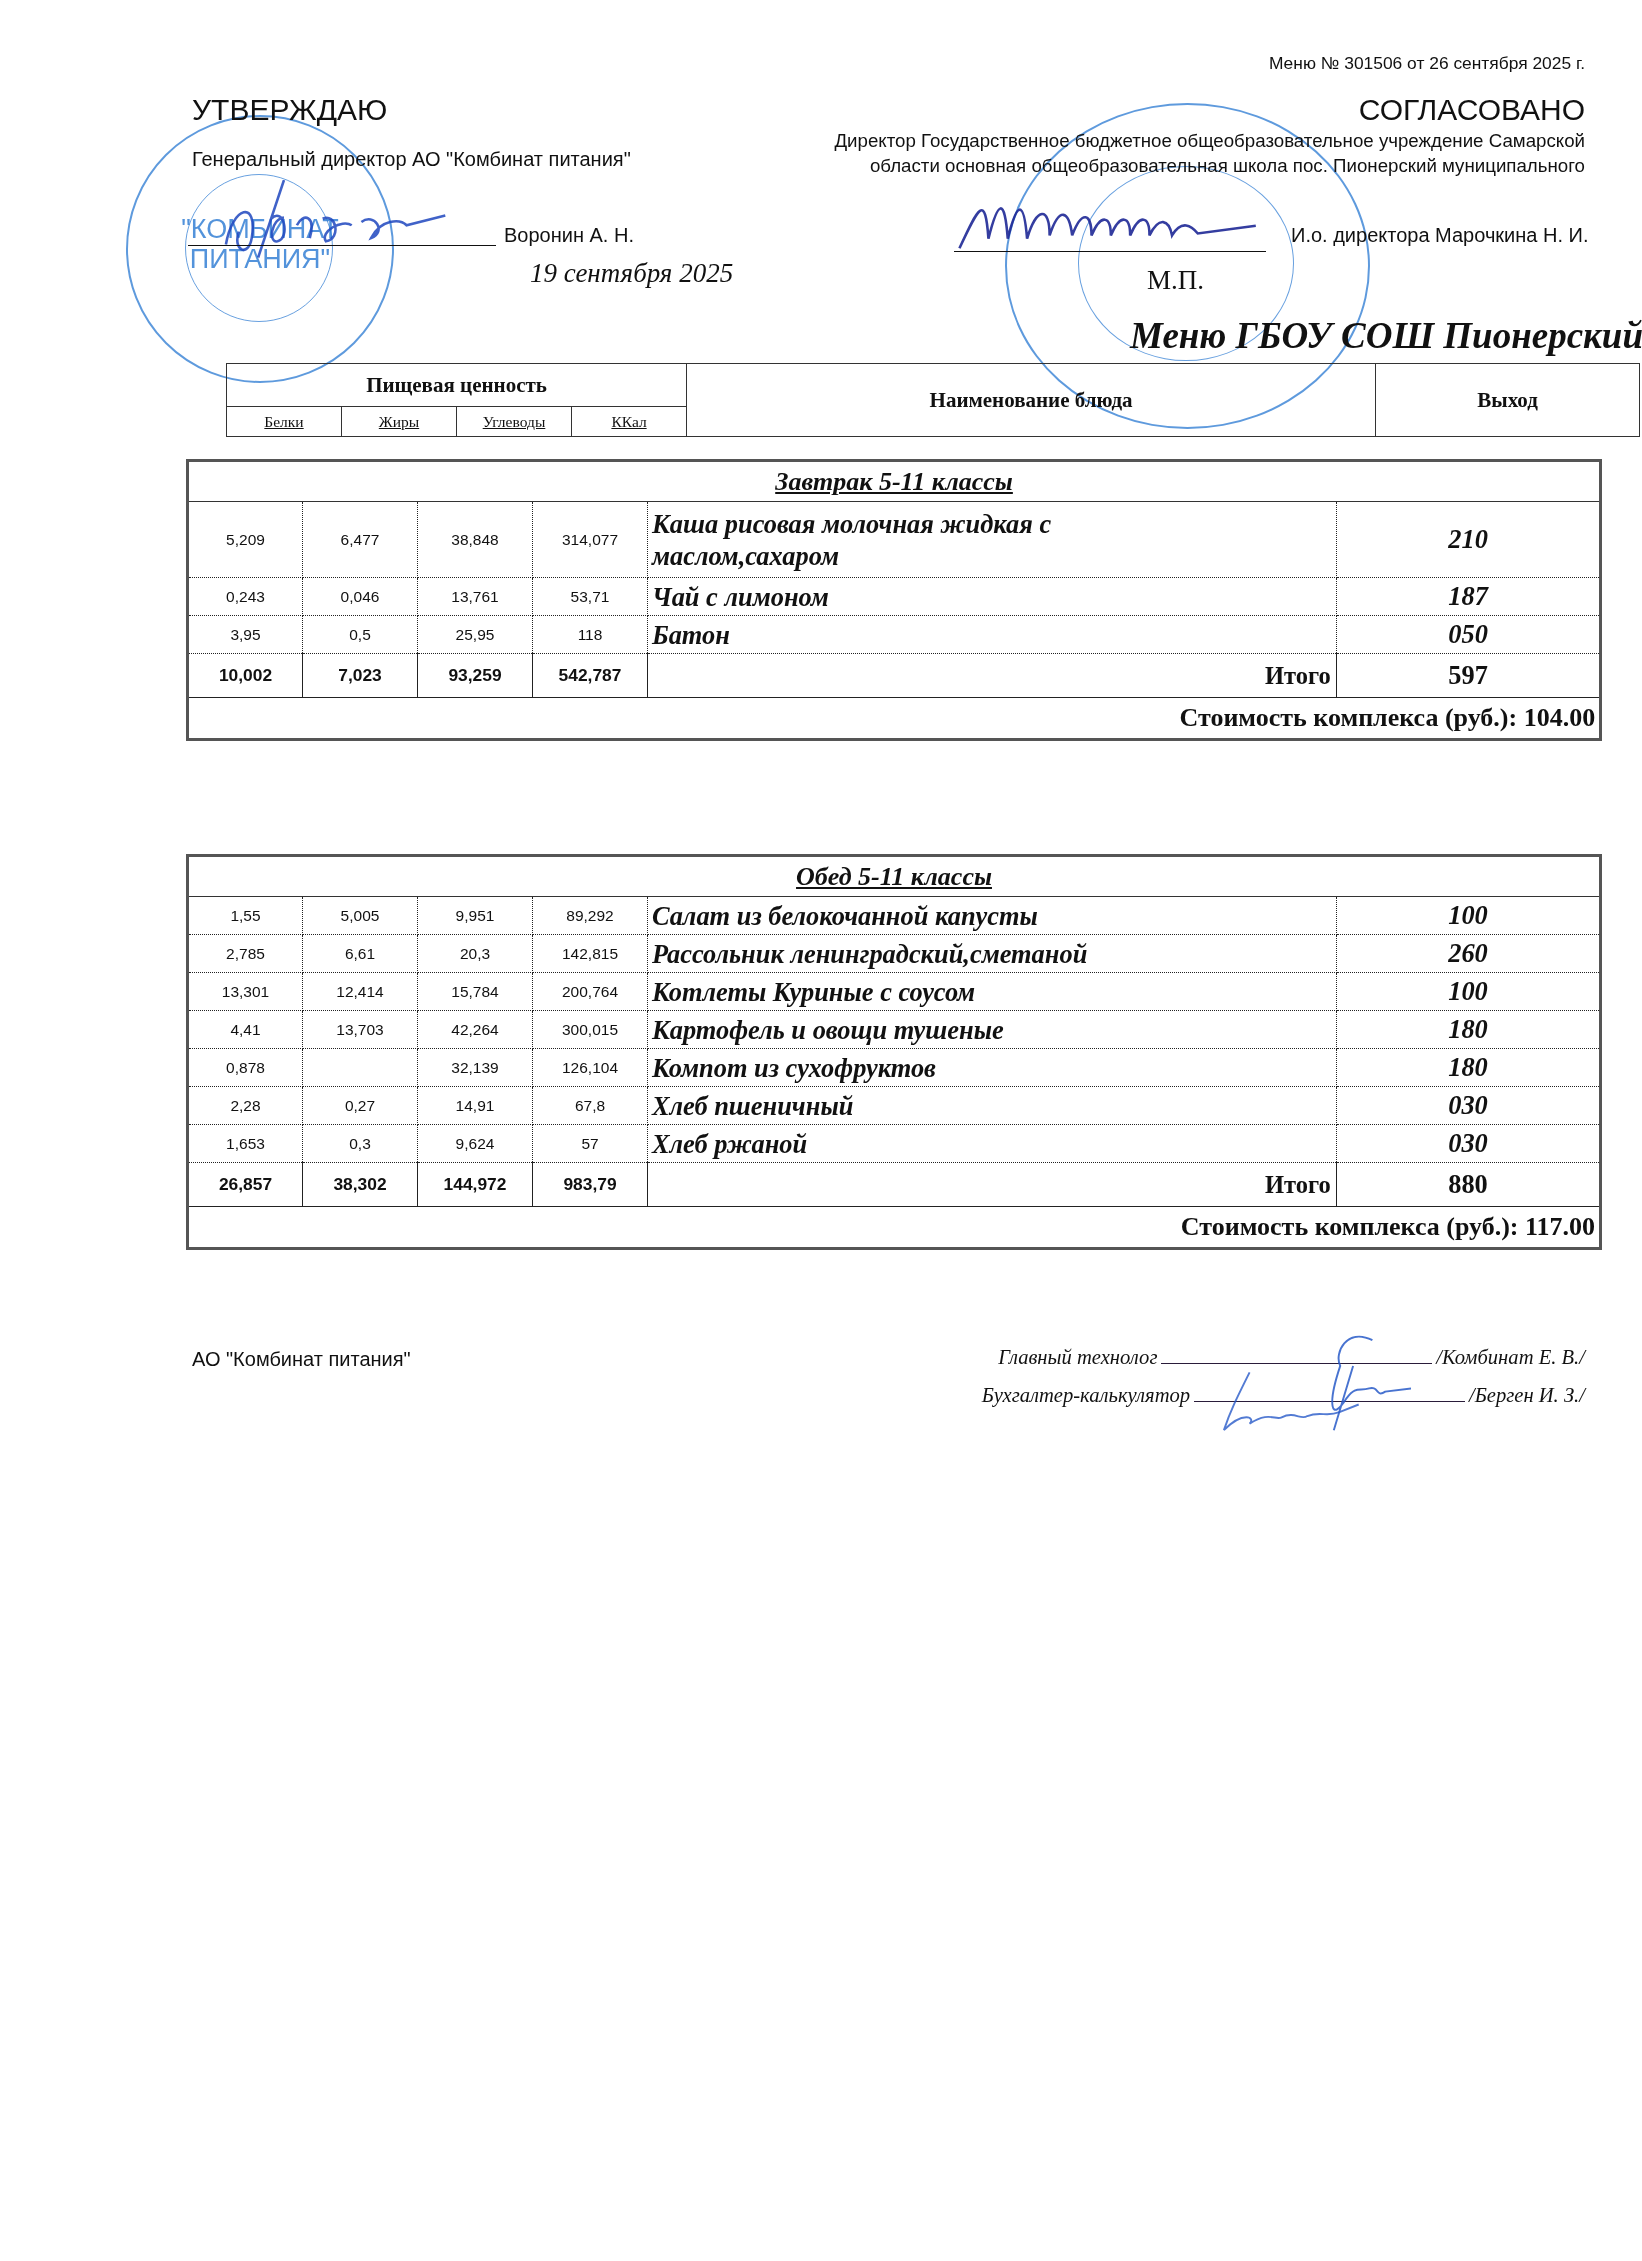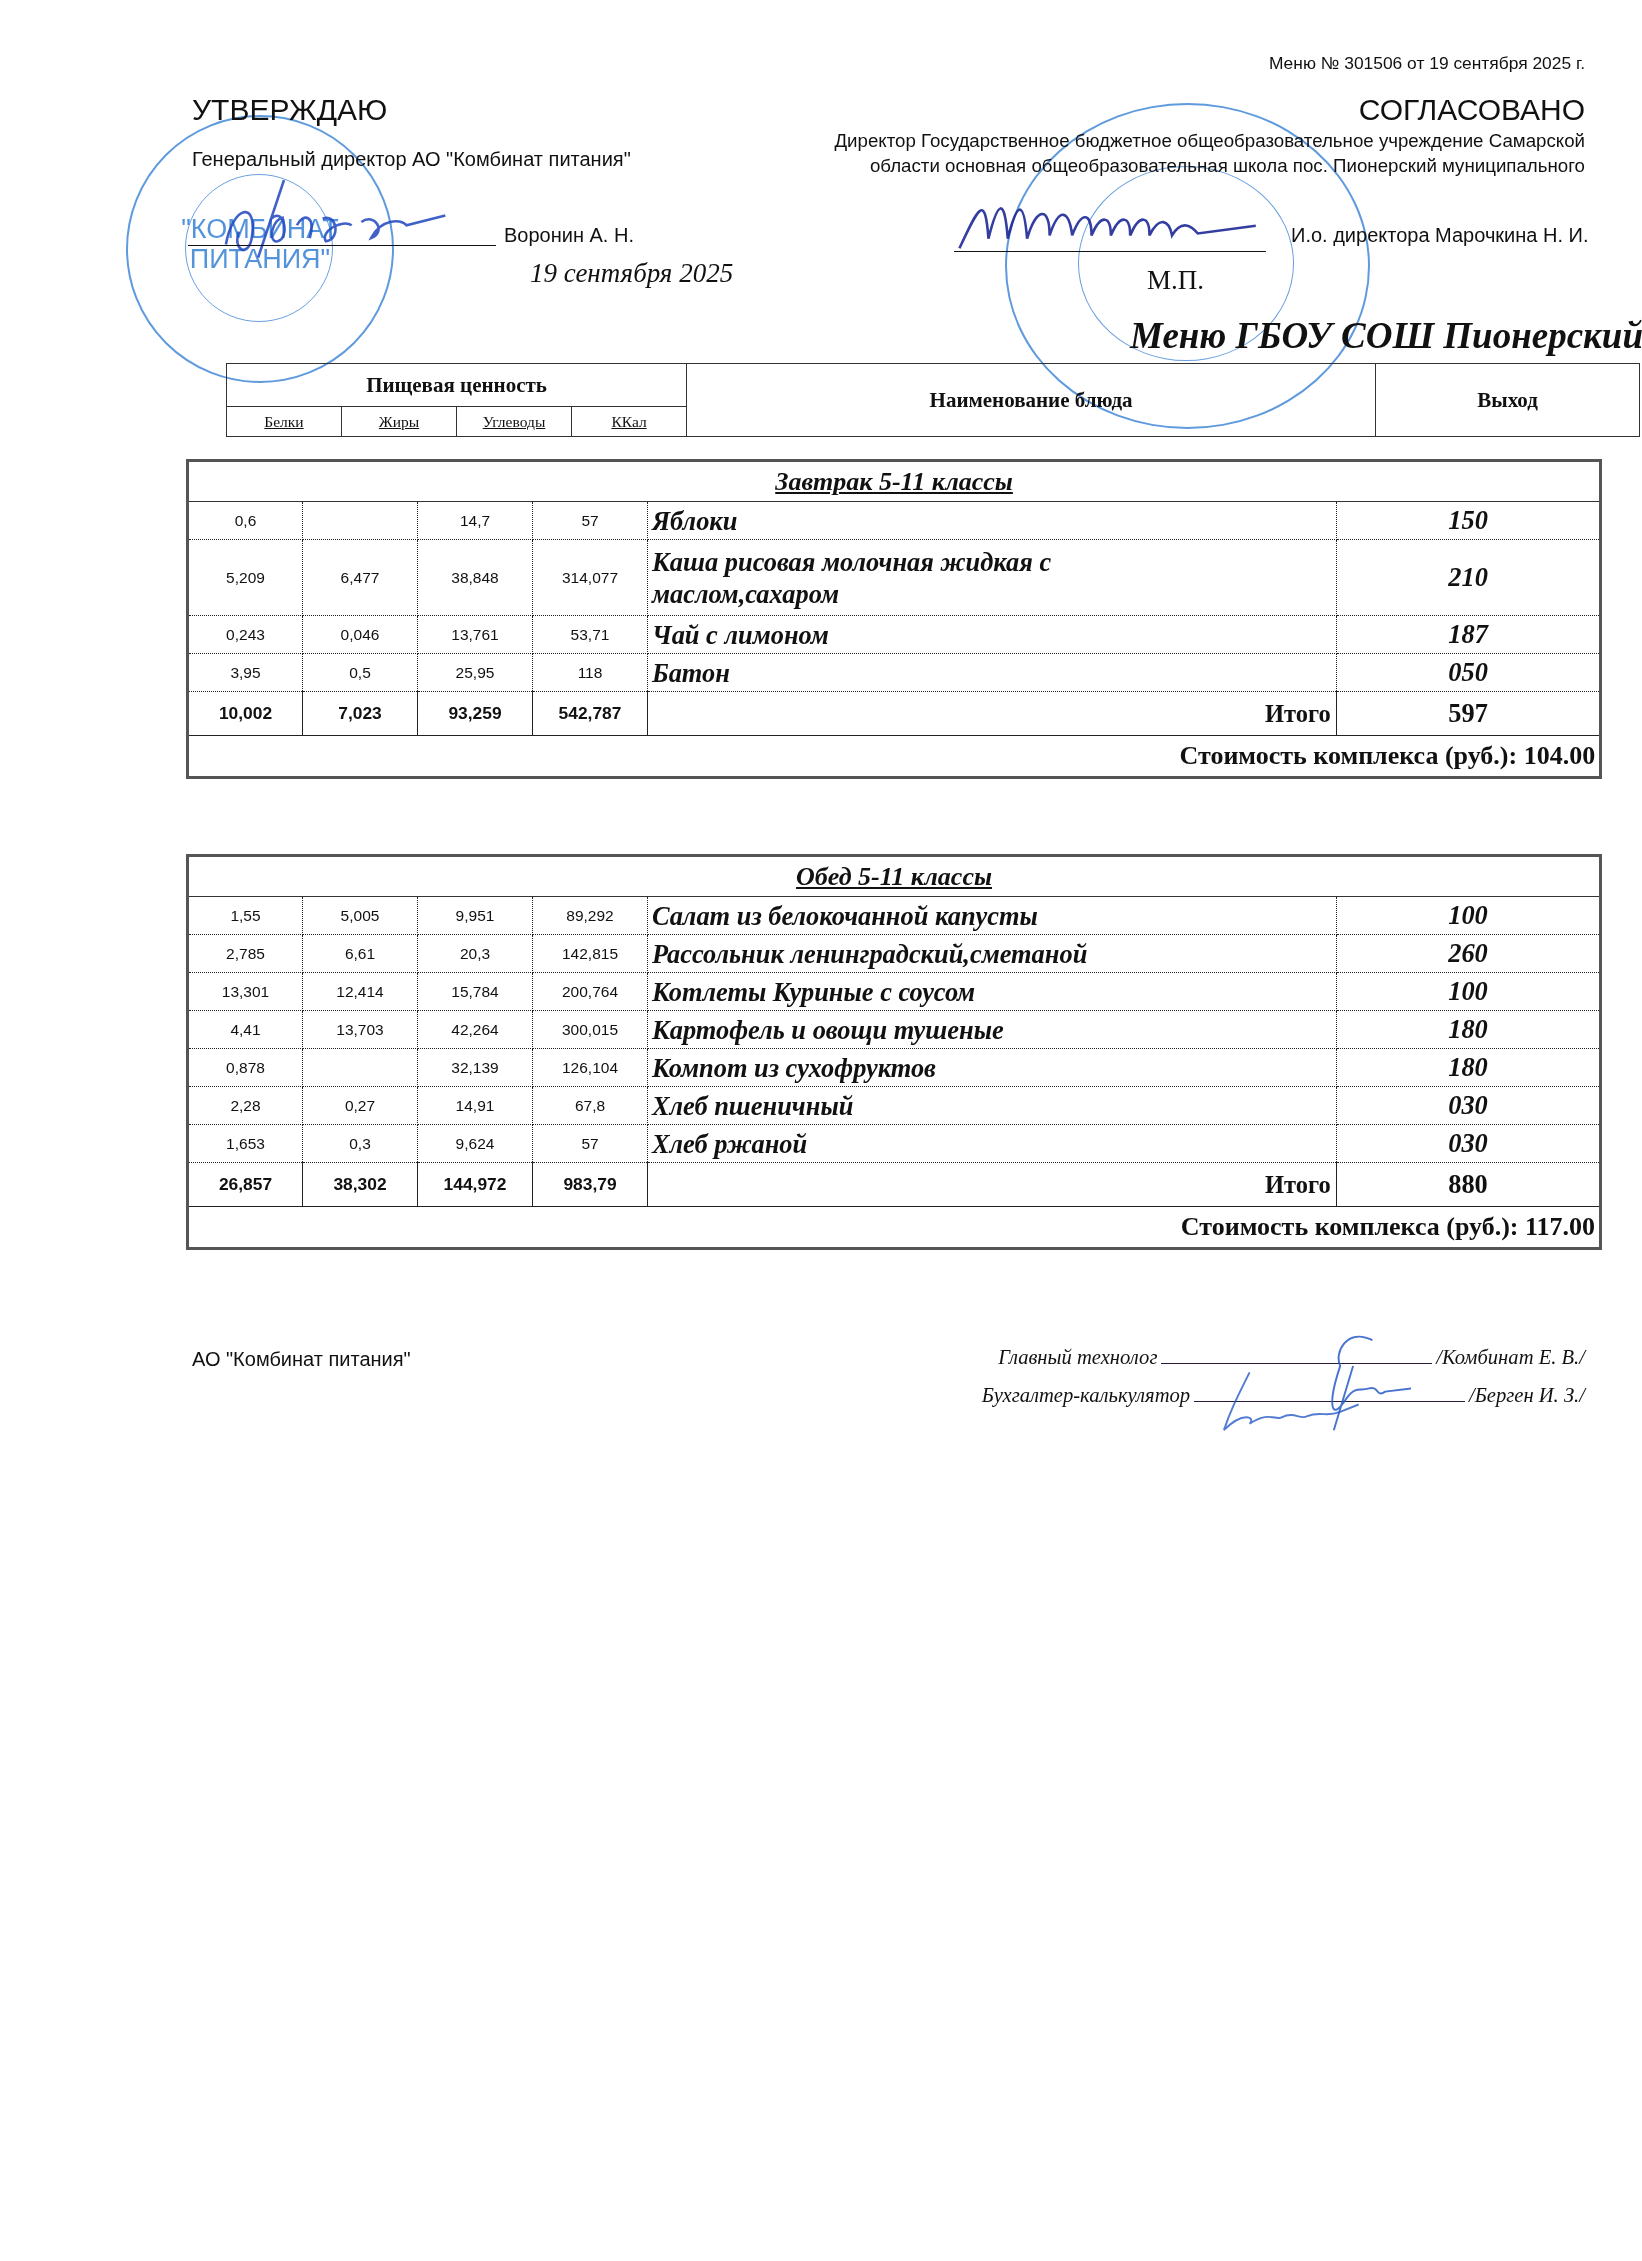--- a/index.html
+++ b/index.html
@@ -82,21 +82,21 @@
 <body>
 
 <div id="stamp-left" class="stamp">
   <div class="stamp-inner"></div>
   <div class="stamp-text">"КОМБИНАТ ПИТАНИЯ"</div>
 </div>
 <div id="stamp-right" class="stamp">
   <div class="stamp-inner"></div>
 </div>
 
-<div id="menu-number" class="abs sans">Меню № 301506 от 19 сентября 2025 г.</div>
+<div id="menu-number" class="abs sans">Меню № 301506 от 26 сентября 2025 г.</div>
 
 <div id="approve-title" class="abs sans">УТВЕРЖДАЮ</div>
 <div id="approve-position" class="abs sans">Генеральный директор АО "Комбинат питания"</div>
 <svg class="sig" style="left:213px;top:180px;" width="271" height="84" viewBox="0 0 420 130">
   <path d="M20,100 C30,40 70,30 60,90 C55,120 30,110 40,80 M90,60 C110,40 120,90 100,95 C85,98 90,60 110,58 M130,70 C140,50 160,55 150,90 M170,60 C190,50 200,90 175,95 C165,80 200,60 215,70 M230,65 C250,50 270,80 245,90 C260,60 290,60 300,70 L360,55 M110,0 L70,120" fill="none" stroke="rgba(30,70,190,0.85)" stroke-width="4"></path>
 </svg>
 <div id="approve-sign-line" class="abs"></div>
 <div id="approve-name" class="abs sans">Воронин А. Н.</div>
 <div id="approve-date" class="abs serif">19 сентября 2025</div>
 
@@ -144,28 +144,20 @@
       <col class="c-num">
       <col class="c-num">
       <col class="c-num">
       <col class="c-name">
       <col class="c-out">
     </colgroup>
   <tbody>
       <tr class="section-row">
         <td colspan="6"><span class="section-title">Завтрак 5-11 классы</span></td>
       </tr>
-  <tr class="item-row">
-    <td class="num">0,6</td>
-    <td class="num"></td>
-    <td class="num">14,7</td>
-    <td class="num">57</td>
-    <td class="name">Яблоки</td>
-    <td class="out">150</td>
-  </tr>
   <tr class="item-row tall">
     <td class="num">5,209</td>
     <td class="num">6,477</td>
     <td class="num">38,848</td>
     <td class="num">314,077</td>
     <td class="name" style="padding-right:148px;">Каша рисовая молочная жидкая с маслом,сахаром</td>
     <td class="out">210</td>
   </tr>
   <tr class="item-row">
     <td class="num">0,243</td>

